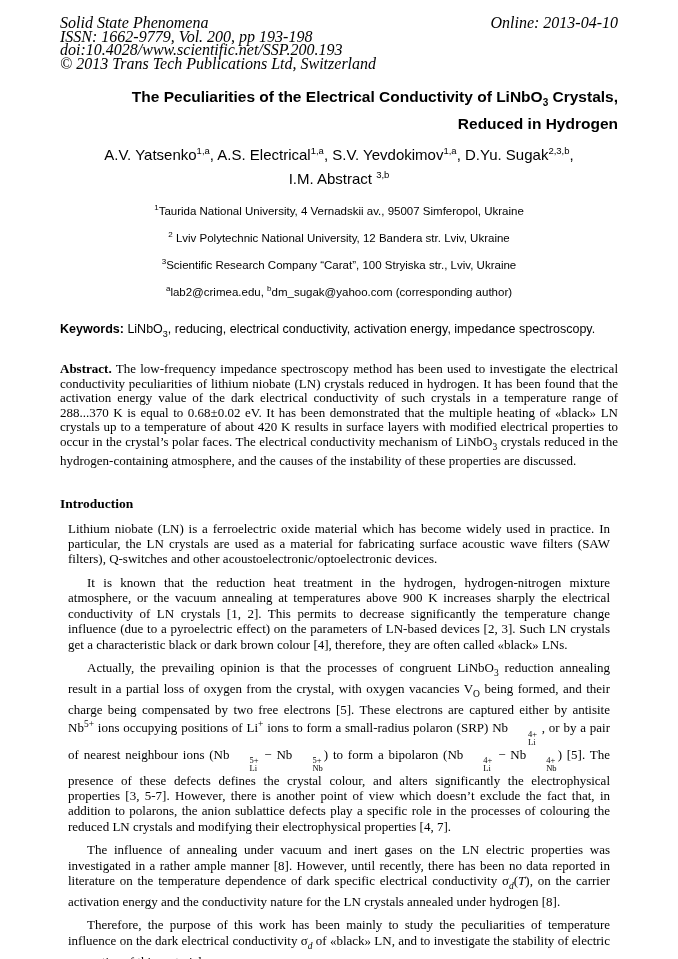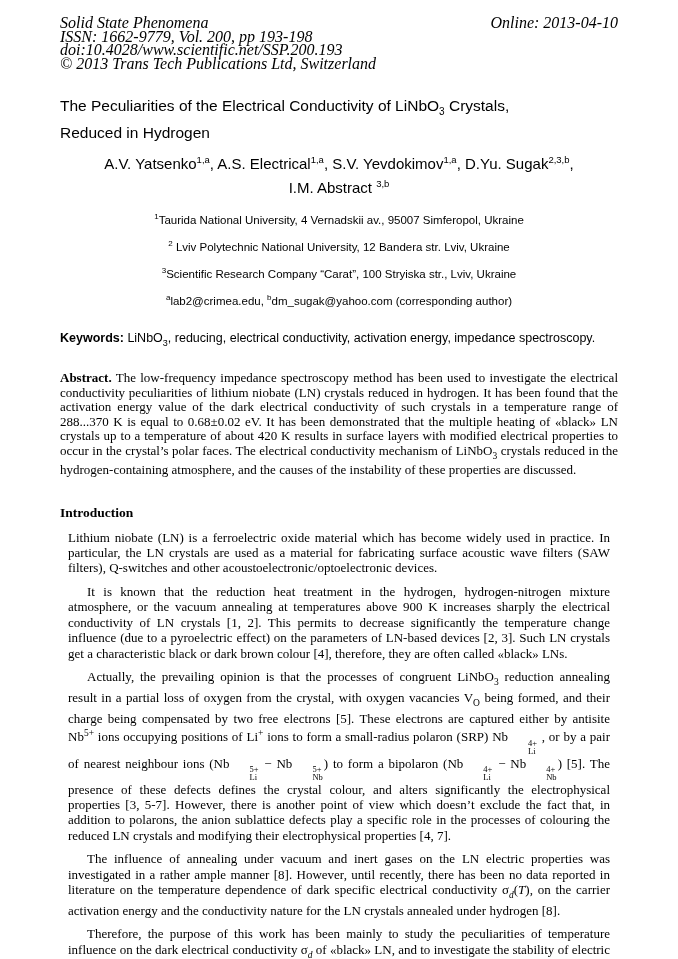--- a/index.html
+++ b/index.html
@@ -17,24 +17,24 @@
   .hdr{display:flex;justify-content:space-between;align-items:flex-start;}
   .hdr-left div, .hdr-right{
     font-family:"Liberation Serif", serif;
     font-style:italic;
     font-size:16px;
     line-height:13.5px;
     white-space:nowrap;
   }
   
   .title{
-    margin:25px 0 0 0;
-    text-align:left;
+    margin:16px 0 0 0;
+    text-align:right;
     font-family:"Liberation Sans", sans-serif;
-    font-weight:normal;
+    font-weight:bold;
     font-size:15.5px;
     line-height:21px;
   }
   .title sub{font-size:10px;}
   
   .authors{
     margin-top:7px;
     text-align:center;
     font-family:"Liberation Sans", sans-serif;
     font-size:15px;

